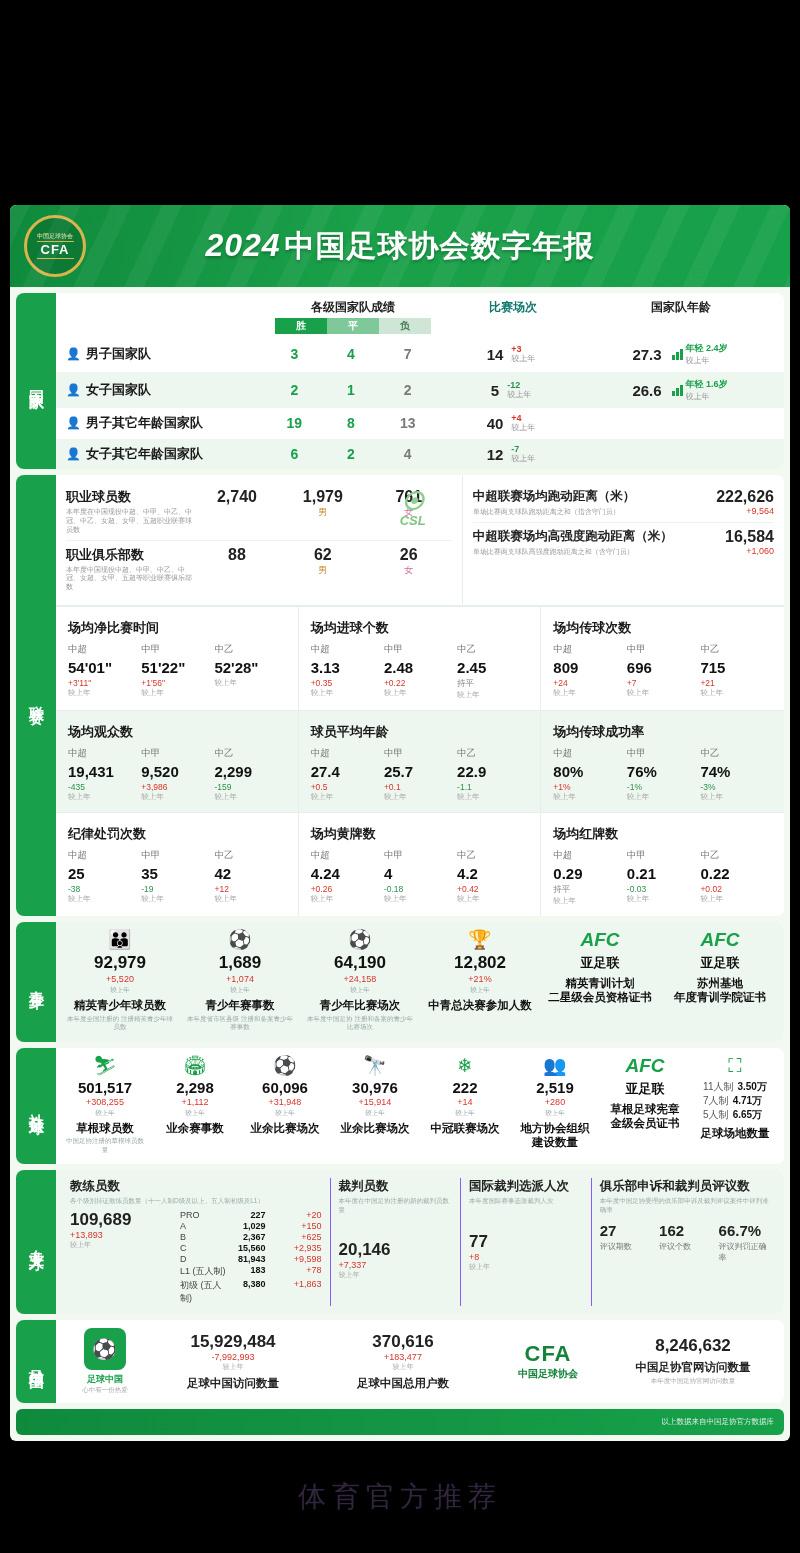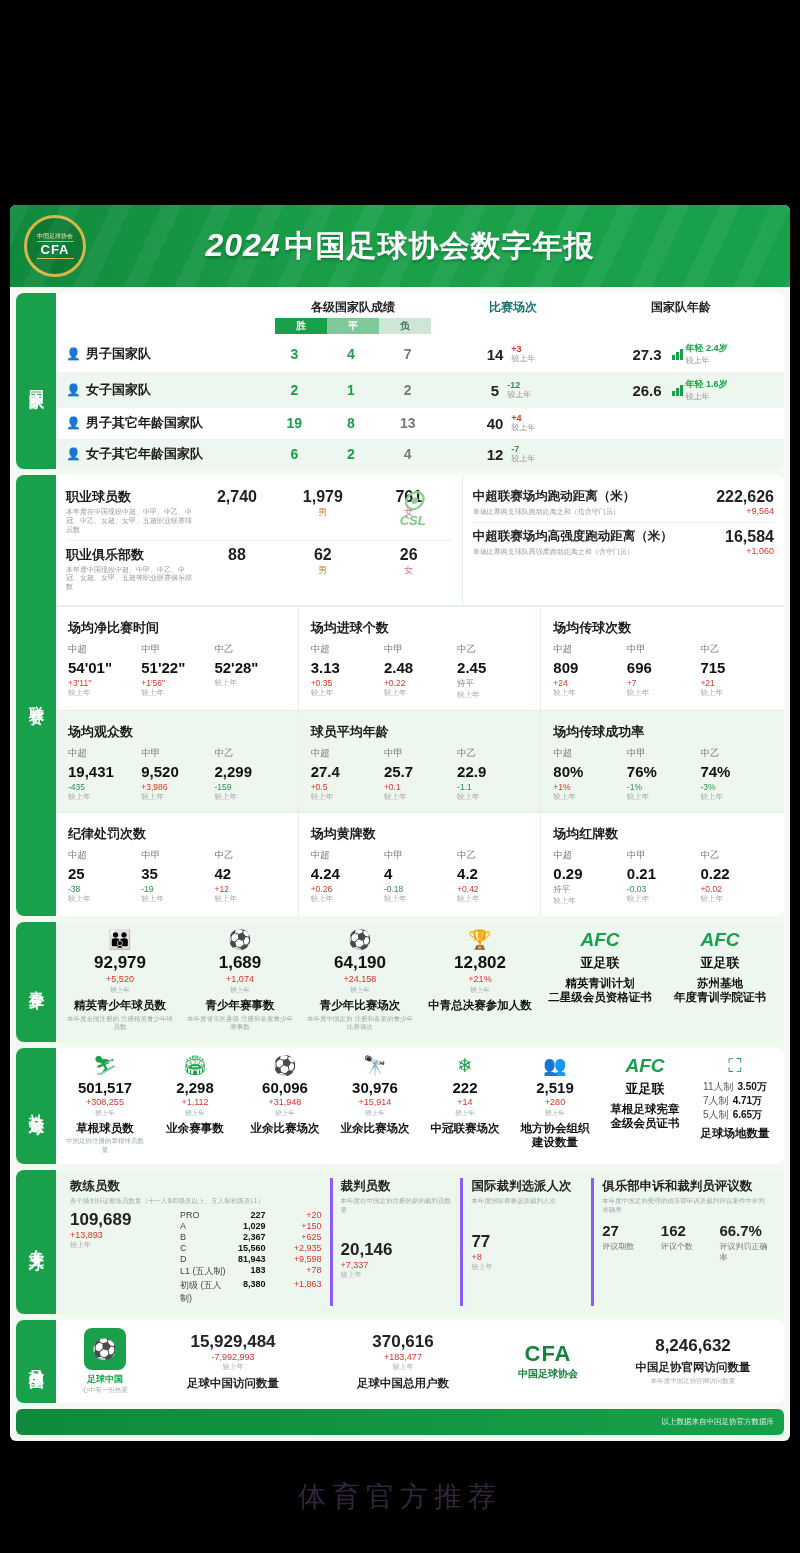--- a/index.html
+++ b/index.html
@@ -153,21 +153,21 @@
   .social .sec-body{ background:#fff;}
   .social .stat .num{ font-size:15px;}
   .pitch-box{ font-size:10px; text-align:left; display:inline-block; margin-top:2px;}
   .pitch-box div{ display:flex; gap:4px; justify-content:flex-start;}
   .pitch-box span:first-child{ color:#555;}
   .pitch-box span:last-child{ font-weight:bold; color:#111;}
 
   
   .pro .sec-body{ background:#eef7ef;}
   .pro-wrap{ display:flex; padding:8px 6px;}
-  .pro-col{ flex:1; padding:0 8px; border-right:3px solid #8b5cf6;}
+  .pro-col{ flex:1; padding:0 8px; border-right:1px solid #8b5cf6;}
   .pro-col:last-child{ border-right:none;}
   .pro-col h4{ margin:0; font-size:12.5px;}
   .pro-col small.desc{ font-size:6.5px; color:#9aa; display:block; margin-top:2px; line-height:1.3;}
   .pro-main{ display:flex; align-items:flex-end; gap:6px; margin-top:4px;}
   .pro-main .num{ font-size:17px; font-weight:bold;}
   .lic-list{ font-size:9px; margin-top:4px;}
   .lic-list div{ display:flex; justify-content:space-between; gap:6px; padding:.5px 0;}
   .lic-list .lv{ width:52px; color:#444;}
   .lic-list .vv{ flex:1; text-align:right; font-weight:bold; color:#111;}
   .lic-list .dv{ width:50px; text-align:right; color:#d8342b;}

